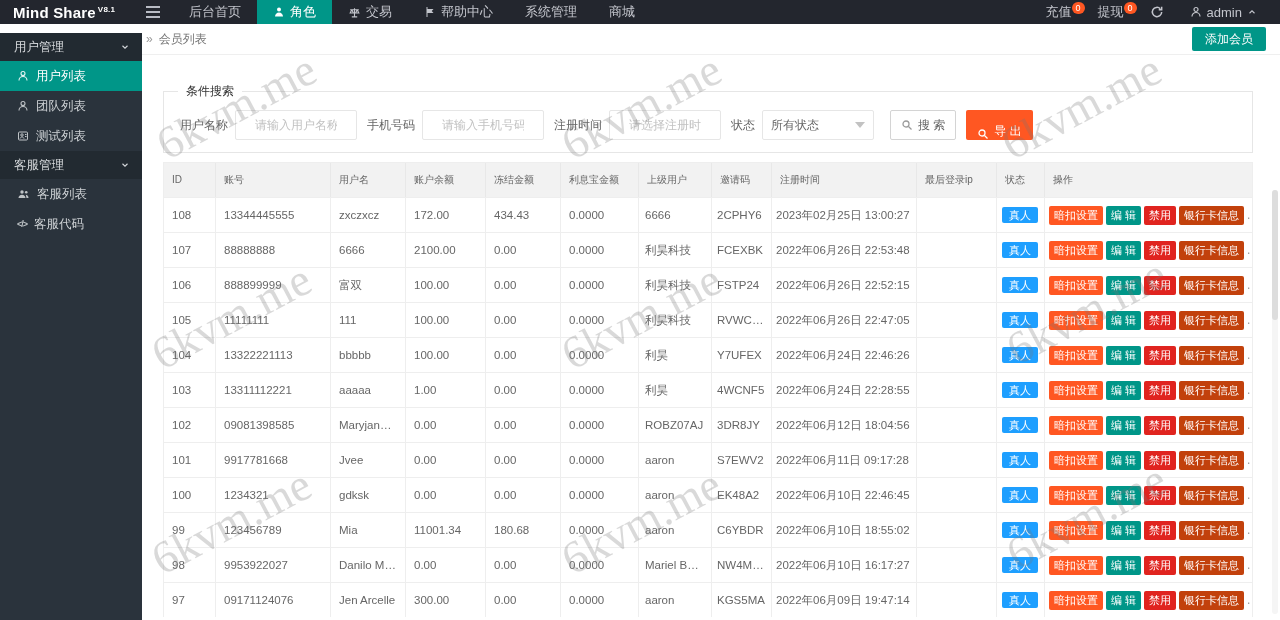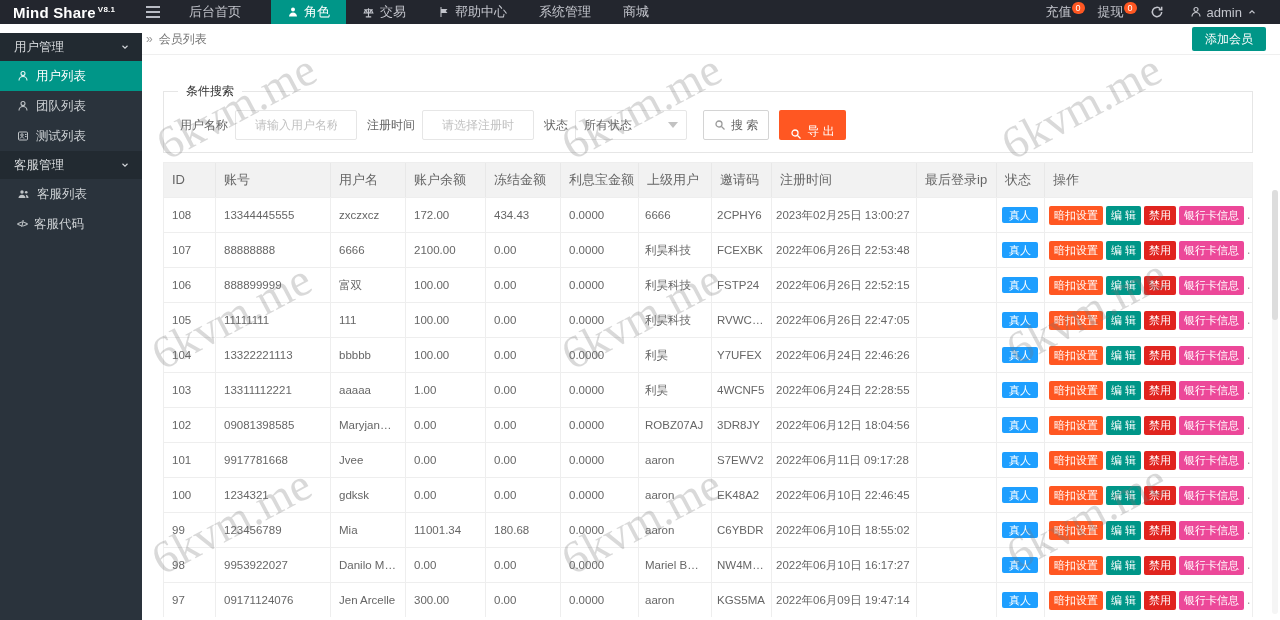--- a/index.html
+++ b/index.html
@@ -6,21 +6,21 @@
   html,body { width:1280px; height:620px; overflow:hidden; }
   body { font-family:"Liberation Sans","DejaVu Sans",sans-serif; background:#fff; position:relative; }
 
   
   .topbar { height:24px; background:#23262e; display:flex; align-items:stretch; position:relative; z-index:2; }
   .logo { width:133px; color:#fff; display:flex; align-items:center; padding-left:13px; font-size:15px; font-weight:bold; letter-spacing:.2px; }
   .logo sup { font-size:8px; margin-left:2px; transform:translateY(-3px); font-weight:bold; }
   .hamburger { width:40px; display:flex; align-items:center; justify-content:center; color:#b9bcc5; cursor:pointer; }
   .tmenu { display:flex; }
   .tmenu-item { display:flex; align-items:center; gap:5px; padding:0 16px; font-size:13px; color:#c3c5cc; cursor:pointer; }
-  .tmenu-item.active { background:#009688; color:#fff;margin-left:14px; }
+  .tmenu-item.active { background:#009688; color:#fff; }
   .tmenu-item svg { flex:none; }
   .topbar-right { margin-left:auto; display:flex; align-items:stretch; padding-right:10px; }
   .tr-item { display:flex; align-items:center; padding:12px 13px; color:#c3c5cc; font-size:13px; position:relative; cursor:pointer; gap:5px; }
   .badge { position:absolute; top:2px; right:0px; background:#ff5722; color:#fff; font-size:9px; line-height:12px; min-width:13px; text-align:center; border-radius:8px; padding:0 3px; }
 
   
   .sidebar { position:absolute; left:0; top:33px; bottom:0; width:142px; background:#2a333c; z-index:2; }
   .side-header { height:28px; display:flex; align-items:center; justify-content:space-between; padding:0 12px 0 14px; background:#222a31; color:#d6d9dc; font-size:12.5px; cursor:pointer; }
   .side-item { height:30px; display:flex; align-items:center; gap:7px; padding-left:17px; color:#cfd3d6; font-size:12.5px; cursor:pointer; }
   .side-item.active { background:#009688; color:#fff; }
@@ -46,34 +46,34 @@
   .sinput.w-date { width:112px; }
   .sselect { height:30px; border:1px solid #e6e6e6; border-radius:2px; width:112px; display:flex; align-items:center; padding:0 8px; font-size:12px; color:#666; cursor:pointer; background:#fff; }
   .sselect .caret { margin-left:auto; width:0; height:0; border-left:5px solid transparent; border-right:5px solid transparent; border-top:6px solid #c2c2c2; }
   .btn-search { height:30px; margin-left:16px; background:#fff; border:1px solid #d4d4d4; border-radius:2px; padding:0 10px; font-size:12px; color:#666; display:flex; align-items:center; gap:5px; cursor:pointer; font-family:inherit; }
   .btn-search svg { color:#9a9a9a; }
   .btn-export { height:30px; margin-left:10px; background:#ff5722; border:none; border-radius:2px; padding:0 11px; font-size:12px; color:#fff; display:flex; align-items:flex-end; gap:5px; cursor:pointer; font-family:inherit; }
 
   
   .table { margin-top:9px; border:1px solid #eee; border-bottom:none; width:1090px; font-size:11.5px; color:#666; }
   .thead { display:flex; background:#f2f2f2; }
-  .thead .th { height:34px; line-height:34px; padding:0 8px; border-right:1px solid #e8e8e8; white-space:nowrap; overflow:hidden; color:#666; font-size:13px; }
+  .thead .th { height:34px; line-height:34px; padding:0 8px; border-right:1px solid #e8e8e8; white-space:nowrap; overflow:hidden; color:#666; font-size:10px; }
   .thead .th:last-child { border-right:none; }
   .tr { display:flex; border-top:1px solid #eee; background:#fff; }
   .td { height:34px; line-height:34px; padding:0 8px; border-right:1px solid #eee; white-space:nowrap; overflow:hidden; text-overflow:ellipsis; }
   .td:last-child { border-right:none; }
   .c-id{width:52px} .c-account{width:115px} .c-username{width:75px} .c-balance{width:80px}
   .c-frozen{width:75px} .c-interest{width:78px} .c-parent{width:73px; padding:0 6px;} .c-invite{width:60px; padding:0 5px;}
   .c-regtime{width:145px; padding:0 4px;} .c-ip{width:80px} .c-status{width:48px; padding:0 5px;} .c-ops{flex:1; padding:0 4px; display:flex; align-items:center; gap:3px; overflow:hidden;}
   .badge-blue { background:#1e9fff; color:#fff; font-size:11px; padding:1px 7px; border-radius:2px; display:inline-block; line-height:14px; }
   .btn-op { border:none; border-radius:2px; color:#fff; font-size:11px; padding:3px 5px; cursor:pointer; white-space:nowrap; font-family:inherit; line-height:13px; }
   .btn-orange { background:#ff5722; }
   .btn-green  { background:#009688; }
   .btn-red    { background:#e0241f; }
-  .btn-teal   { background:#ec4899; }
+  .btn-teal   { background:#c2410c; }
   .more { color:#999; font-size:12px; letter-spacing:1px; cursor:pointer; line-height:10px; }
 
   
   .vscroll { position:absolute; right:2px; top:190px; width:6px; height:424px; background:#f5f5f5; border-radius:3px; z-index:3; }
   .vscroll .thumb { width:6px; height:130px; background:#dddddd; border-radius:3px; }
 
   
   .wm { position:absolute; font-family:"Liberation Serif","DejaVu Serif",serif; font-size:46px; color:rgba(120,120,120,.28); transform:rotate(-28deg); z-index:4; pointer-events:none; white-space:nowrap; }
 </style>
 </head>
@@ -211,20 +211,24 @@
     <button class="btn-add">添加会员</button>
   </div>
 
   <div class="content">
     <fieldset class="search-box">
       <legend>条件搜索</legend>
       <div class="search-row">
         <div class="sgroup">
           <span class="slabel">用户名称</span>
           <input class="sinput" placeholder="请输入用户名称" style="">
+        </div>
+        <div class="sgroup">
+          <span class="slabel">手机号码</span>
+          <input class="sinput" placeholder="请输入手机号码" style="">
         </div>
         <div class="sgroup">
           <span class="slabel">注册时间</span>
           <input class="sinput w-date" placeholder="请选择注册时间" style="">
         </div>
         <div class="sgroup">
           <span class="slabel">状态</span>
           <div class="sselect">
             <span>所有状态</span>
             <span class="caret"></span>

